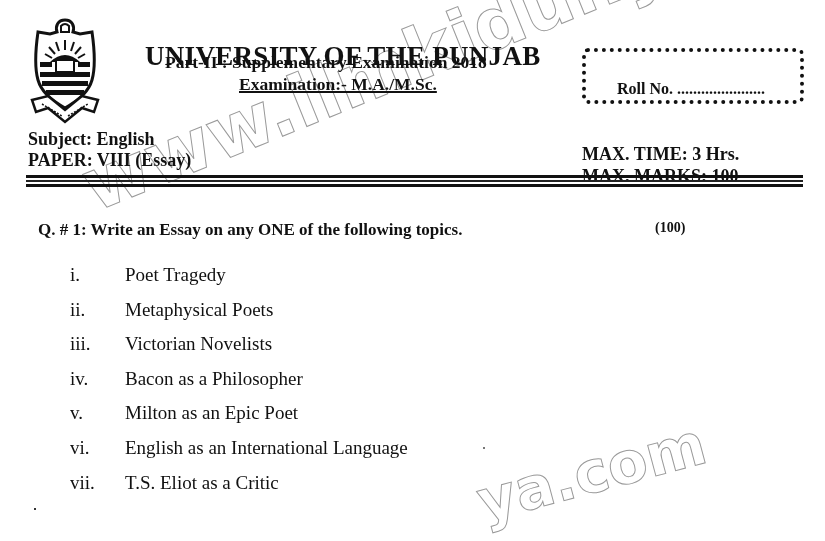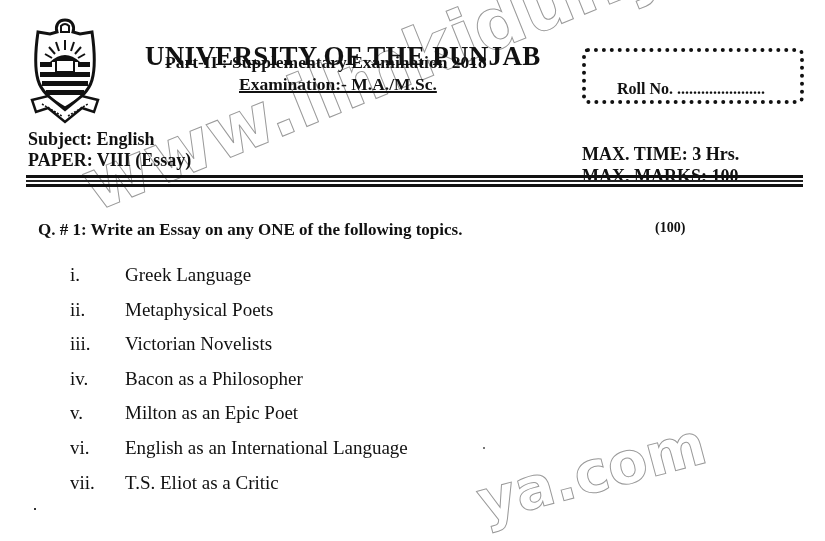--- a/index.html
+++ b/index.html
@@ -130,21 +130,21 @@
       <div class="l2"></div>
       <div class="l3"></div>
   </div>
 
   <div class="question">Q. # 1: Write an Essay on any ONE of the following topics.</div>
   <div class="marks">(100)</div>
 
   <div class="topics">
     <div class="topic">
       <span class="num">i.</span>
-      <span class="txt">Greek Language</span>
+      <span class="txt">Poet Tragedy</span>
     </div>
     <div class="topic">
       <span class="num">ii.</span>
       <span class="txt">Metaphysical Poets</span>
     </div>
     <div class="topic">
       <span class="num">iii.</span>
       <span class="txt">Victorian Novelists</span>
     </div>
     <div class="topic">

